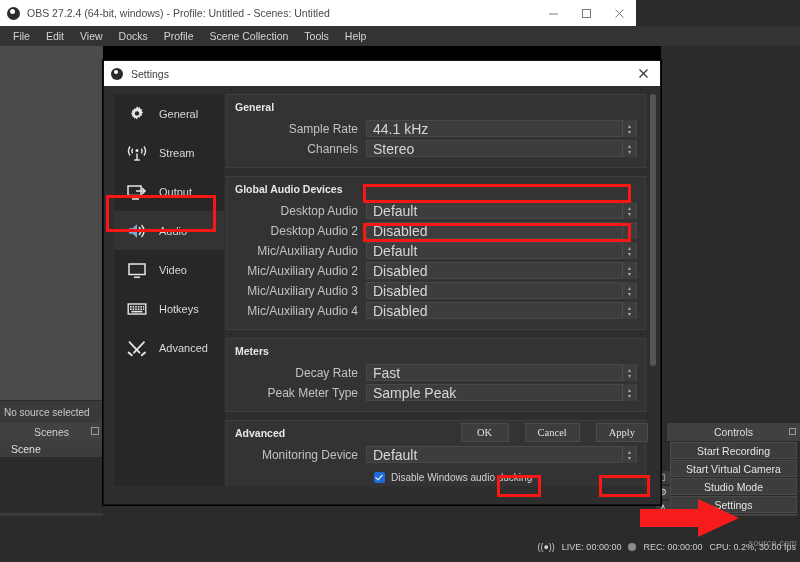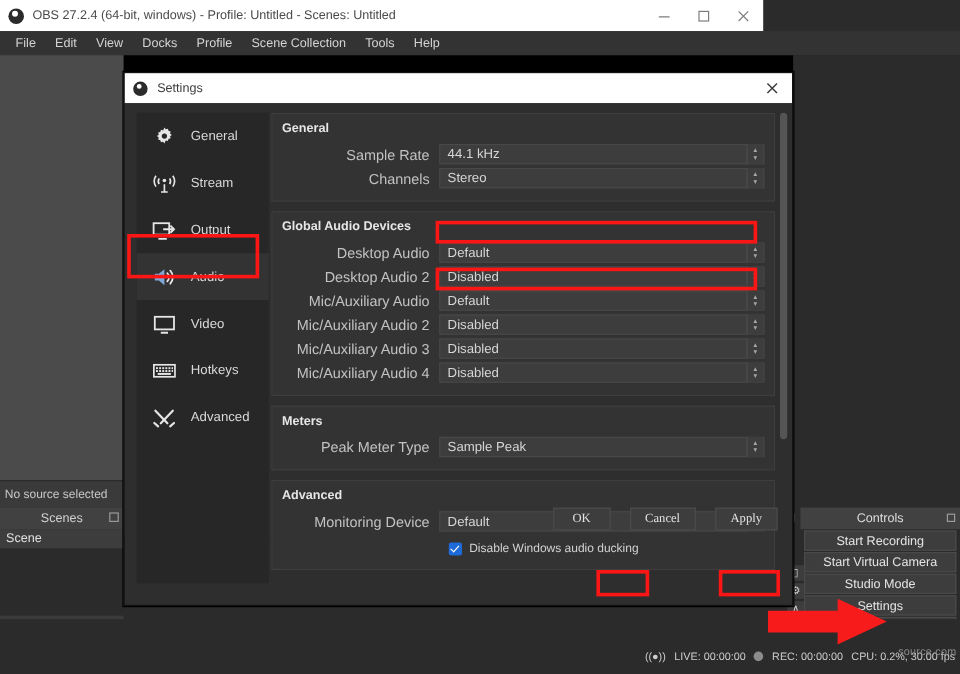--- a/index.html
+++ b/index.html
@@ -62,21 +62,21 @@
     height: 18px; display: flex; align-items: center; justify-content: center; position: relative;
   }
   .dock-header .pin {
     position: absolute; right: 4px; top: 4px; width: 8px; height: 8px;
     border: 1px solid #9a9a9a;
   }
   .scenes-dock { position: absolute; left: 0; top: 377px; width: 103px; height: 110px; }
   .scenes-list { background: #2b2b2b; height: 72px; }
   .scene-row {
     background: #3d3d3d; color: #e0e0e0; font-size: 10.5px; height: 16px;
-    display: flex; align-items: center; padding-left: 5px;
+    display: flex; align-items: center; padding-left: 11px;
   }
   .dock-toolbar {
     position: absolute; bottom: 0; left: 0; right: 0; height: 20px;
     background: #3a3a3a; display: flex; align-items: center; gap: 9px; padding-left: 6px;
     color: #cfcfcf; font-size: 13px;
   }
   .sources-dock { position: absolute; left: 139px; top: 377px; width: 140px; height: 110px; }
   .mixer-dock { position: absolute; left: 283px; top: 377px; width: 278px; height: 110px; }
   .bottom-strip {
     position: absolute; left: 0; top: 490px; width: 661px; height: 26px; background: #2b2b2b;
@@ -187,21 +187,21 @@
   }
   .group-title { color: #e6e6e6; font-size: 10.5px; font-weight: bold; margin-bottom: 6px; }
   .row { display: flex; align-items: center; height: 19px; margin-bottom: 1px; }
   .row-label {
     width: 131px; text-align: right; padding-right: 8px; color: #c2c2c2; font-size: 12px; white-space: nowrap;
   }
   .combo {
     flex: 1; height: 17px; background: #3d3d3d; border: 1px solid #484848; position: relative;
     display: flex; align-items: center;
   }
-  .combo-val { color: #d6d6d6; font-size: 11px; padding-left: 6px; }
+  .combo-val { color: #d6d6d6; font-size: 14px; padding-left: 6px; }
   .spin {
     position: absolute; right: 0; top: -1px; width: 14px; height: 17px; background: #3d3d3d;
     border-left: 1px solid #4d4d4d; display: flex; flex-direction: column;
     align-items: center; justify-content: center; color: #a8a8a8; font-size: 6px; line-height: 6px;
   }
   .chk-row { display: flex; align-items: center; height: 18px; padding-left: 139px; margin-top: 4px; }
   .chk {
     width: 11px; height: 11px; background: #1d6ad8; border-radius: 2px; position: relative; flex: none;
   }
   .chk::after {
@@ -548,20 +548,27 @@
             <div class="combo">
               <span class="combo-val">Disabled</span>
               <span class="spin">▴<br>▾</span>
             </div>
           </div>
         </div>
 
         <div class="group">
           <div class="group-title">Meters</div>
           <div class="row">
+            <div class="row-label">Decay Rate</div>
+            <div class="combo">
+              <span class="combo-val">Fast</span>
+              <span class="spin">▴<br>▾</span>
+            </div>
+          </div>
+          <div class="row">
             <div class="row-label">Peak Meter Type</div>
             <div class="combo">
               <span class="combo-val">Sample Peak</span>
               <span class="spin">▴<br>▾</span>
             </div>
           </div>
         </div>
 
         <div class="group">
           <div class="group-title">Advanced</div>

